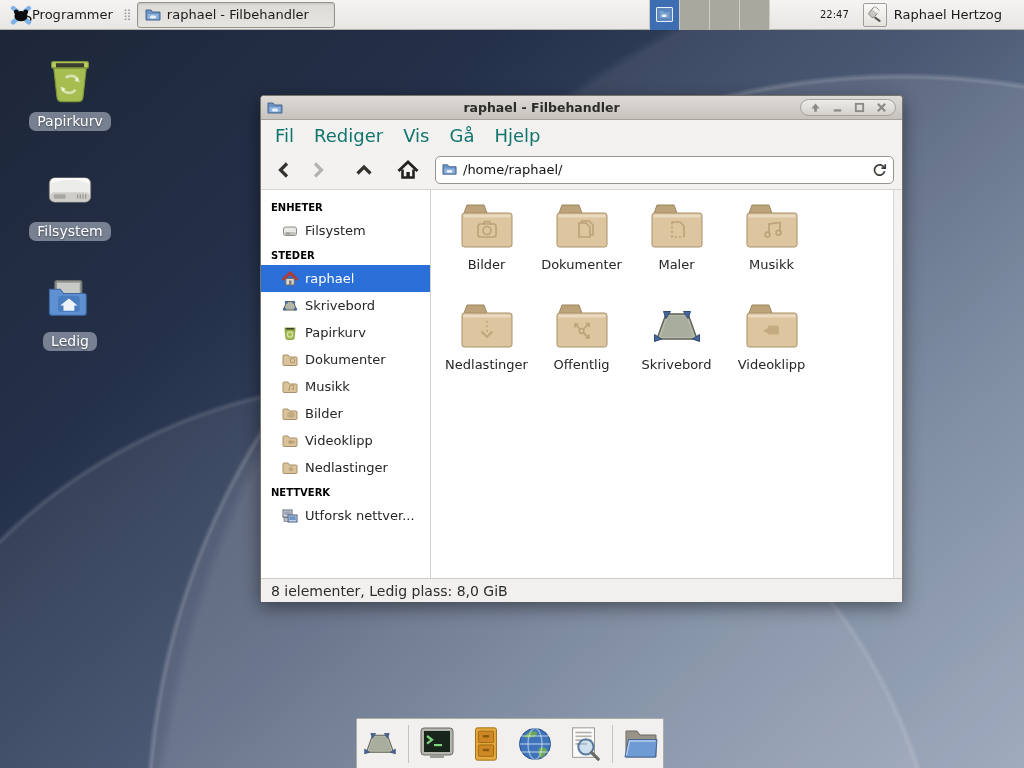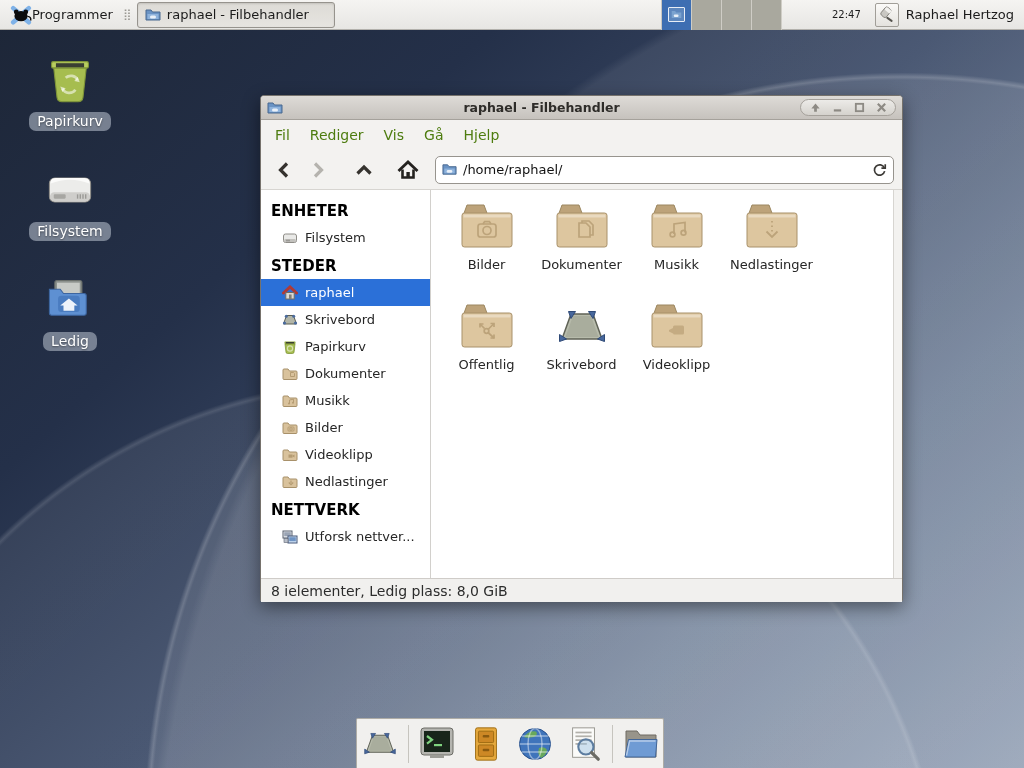--- a/index.html
+++ b/index.html
@@ -29,52 +29,52 @@
   .panel-spacer { flex:1; }
   .pager { display:flex; height:30px; border-left:1px solid #c9c7c1; }
   .ws { width:30px; height:30px; background:#a9a89e; border-right:1px solid #cfcdc6;
     display:flex; align-items:center; justify-content:center; }
   .ws.active { background:#3d6eb2; }
   .ws-mini { width:17px; height:15px; border:1px solid #e8eef6; border-radius:1px;
     background:#5d87bd; display:flex; align-items:center; justify-content:center; }
   .clock { margin:0 14px 0 50px; font-size:10px; }
   .user-box { width:24px; height:24px; border:1px solid #a19e98; border-radius:2px;
     background:linear-gradient(#fbfaf8,#e4e2de); display:flex; align-items:center; justify-content:center; margin-right:7px; }
-  .user-name { padding-right:10px; white-space:nowrap; }
+  .user-name { padding-right:22px; white-space:nowrap; }
 
   
   .dicon { position:absolute; width:96px; left:22px; display:flex; flex-direction:column; align-items:center; }
   .dicon .dlabel { margin-top:6px; padding:1px 8px 2px; border-radius:7px;
     background:rgba(148,158,172,0.75); color:#fff; font-size:14px; text-shadow:0 1px 2px rgba(0,0,0,0.45); }
 
   
   .window { position:absolute; left:260px; top:95px; width:643px; height:506px;
     border:1px solid #76726c; border-radius:4px 4px 0 0;
     box-shadow:0 6px 18px rgba(0,0,0,0.45); background:#f3f2f0; }
   .titlebar { height:24px; border-radius:3px 3px 0 0;
     background:linear-gradient(#dedbd7,#c6c2bd); border-bottom:1px solid #a5a19b;
     display:flex; align-items:center; padding:0 6px; }
   .titlebar .title { flex:1; text-align:center; font-weight:bold; font-size:12.5px; color:#2e2c29; }
   .wbtns { display:flex; align-items:center; gap:10px; height:17px; padding:0 8px;
     background:linear-gradient(#ecebe8,#d5d2cd); border:1px solid #a5a19b; border-radius:9px; }
   .wbtn { display:flex; align-items:center; justify-content:center; width:12px; height:12px; }
 
   .menubar { height:30px; background:#f3f2f0; display:flex; align-items:center; padding-left:4px; }
-  .menu-item { padding:5px 10px; font-size:14px; color:#4d7c0f; }
+  .menu-item { padding:5px 10px; font-size:18px; color:#0f766e; }
 
   .toolbar { height:40px; background:#f3f2f0; display:flex; align-items:center; gap:4px;
     padding:0 8px; border-bottom:1px solid #d7d5d1; }
   .tool-btn { width:30px; height:30px; display:flex; align-items:center; justify-content:center; border-radius:3px; }
   .pathbar { flex:1; height:28px; margin-left:8px; background:#fff; border:1px solid #97948e;
     border-radius:5px; display:flex; align-items:center; padding:0 6px; gap:6px; }
   .pathtext { flex:1; font-size:13px; color:#111; }
 
   .content { display:flex; height:388px; background:#fff; }
   .sidebar { width:170px; border-right:1px solid #d2d0cc; background:#fff; padding-top:6px; overflow:hidden; }
-  .side-header { font-size:15px; font-weight:bold; color:#000; padding:6px 10px 4px; }
+  .side-header { font-size:10px; font-weight:bold; color:#000; padding:6px 10px 4px; }
   .side-row { display:flex; align-items:center; gap:7px; height:27px; padding-left:21px;
     font-size:13px; color:#262626; }
   .side-row.selected { background:#2b70d8; color:#fff; }
   .side-row svg { flex:0 0 auto; }
 
   .files { flex:1; position:relative; padding:12px 2px 0 8px; display:flex; flex-wrap:wrap;
     align-content:flex-start; }
   .file { width:95px; height:100px; display:flex; flex-direction:column; align-items:center; margin-bottom:0; }
   .file .flabel { margin-top:5px; font-size:13px; color:#262626; }
   .scrolltrough { position:absolute; right:0; top:0; bottom:0; width:9px; background:#f3f2f0; border-left:1px solid #d7d5d1; }
@@ -331,20 +331,32 @@
             <rect x="3" y="11" width="50" height="34" rx="2.5" fill="#ddc69f" stroke="#a8916a"></rect>
             <rect x="4.5" y="12.5" width="47" height="3" fill="rgba(255,255,255,0.35)"></rect>
             <g stroke="#bca37a" stroke-width="1.7" fill="none">
               <path d="M25 21 h7 l4 4 v10 h-11 z"></path>
               <path d="M28 21 v-2 h7 l4 4 v10 h-3"></path>
             </g>
           </svg>
           <div class="flabel">Dokumenter</div>
         </div>
 
+        <div class="file">
+          <svg class="bigfolder" viewBox="0 0 56 50">
+            <polygon points="4,14 8,3 25,3 29,14" fill="#bda37a" stroke="#9c8760"></polygon>
+            <rect x="3" y="11" width="50" height="34" rx="2.5" fill="#ddc69f" stroke="#a8916a"></rect>
+            <rect x="4.5" y="12.5" width="47" height="3" fill="rgba(255,255,255,0.35)"></rect>
+            <g stroke="#bca37a" stroke-width="1.7" fill="none">
+              <path d="M23 20 h8 l4 4 v11" stroke-dasharray="none"></path>
+              <path d="M23 20 v15 h12" stroke-dasharray="2.2 2.2"></path>
+            </g>
+          </svg>
+          <div class="flabel">Maler</div>
+        </div>
 
         <div class="file">
           <svg class="bigfolder" viewBox="0 0 56 50">
             <polygon points="4,14 8,3 25,3 29,14" fill="#bda37a" stroke="#9c8760"></polygon>
             <rect x="3" y="11" width="50" height="34" rx="2.5" fill="#ddc69f" stroke="#a8916a"></rect>
             <rect x="4.5" y="12.5" width="47" height="3" fill="rgba(255,255,255,0.35)"></rect>
             <g stroke="#bca37a" stroke-width="1.7" fill="none">
               <path d="M25 32 v-10 l11 -1.5 v10"></path>
               <circle cx="23.5" cy="32.5" r="2.4"></circle>
                 <circle cx="34.5" cy="30.8" r="2.4"></circle>

